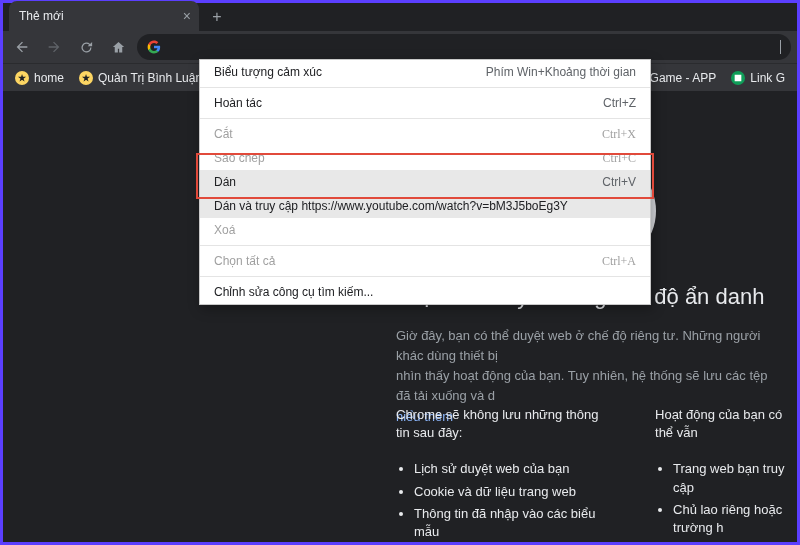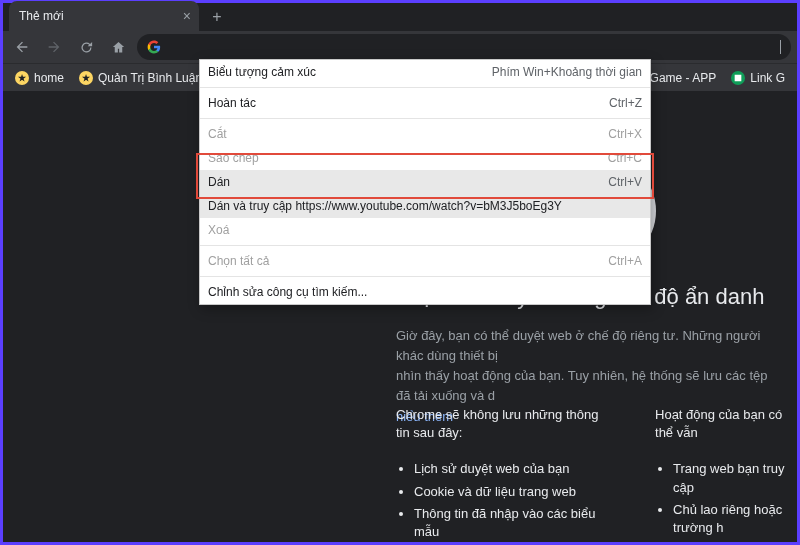--- a/index.html
+++ b/index.html
@@ -26,26 +26,26 @@
   .incognito-svg { width: 70px; height: 50px; }
   .heading { position: absolute; left: 400px; top: 188px; color: #e8eaed; font-size: 22px; font-weight: 400; white-space: nowrap; }
   .para { position: absolute; left: 390px; top: 230px; right: 12px; color: #9aa0a6; font-size: 13px; line-height: 1.55; }
   .para a { color: #8ab4f8; text-decoration: none; }
   .cols { position: absolute; left: 390px; top: 310px; right: 0; display: flex; gap: 50px; color: #e8eaed; font-size: 13px; }
   .col { max-width: 230px; }
   .col-h { color: #e8eaed; margin-bottom: 18px; line-height: 1.4; }
   .col ul { list-style: disc; padding-left: 18px; color: #e8eaed; }
   .col li { margin-bottom: 4px; line-height: 1.4; }
   .ctxmenu { position: absolute; left: 196px; top: 56px; width: 452px; background: #fff; border: 1px solid #c9c9c9; box-shadow: 2px 4px 12px rgba(0,0,0,0.3); font-size: 12px; color: #202124; z-index: 50; }
-  .ctx-item { height: 24px; display: flex; align-items: center; justify-content: space-between; padding: 0 8px; cursor: default; }
+  .ctx-item { height: 24px; display: flex; align-items: center; justify-content: space-between; padding: 0 14px; cursor: default; }
   .ctx-item.disabled { color: #a0a0a0; }
   .ctx-sep { height: 1px; background: #e4e4e4; margin: 3px 0; }
   .ctx-item.hovered { background: #e8e8e8; text-align: center; }
   .ctx-short { color: #5f6368; font-size: 12px; }
-  .ctx-item.disabled .ctx-short { color: #a0a0a0; }
+  .ctx-item.disabled .ctx-short { color: #a0a0a0; font-family: Liberation Serif, serif; }
   .highlight-box { position: absolute; left: 193px; top: 150px; width: 458px; height: 46px; border: 2px solid #e14a3b; z-index: 60; pointer-events: none; }
   svg { display: block; }
 </style>
 </head>
 <body>
 
 <div class="frame">
 
   <div class="tabbar">
     <div class="tab">

